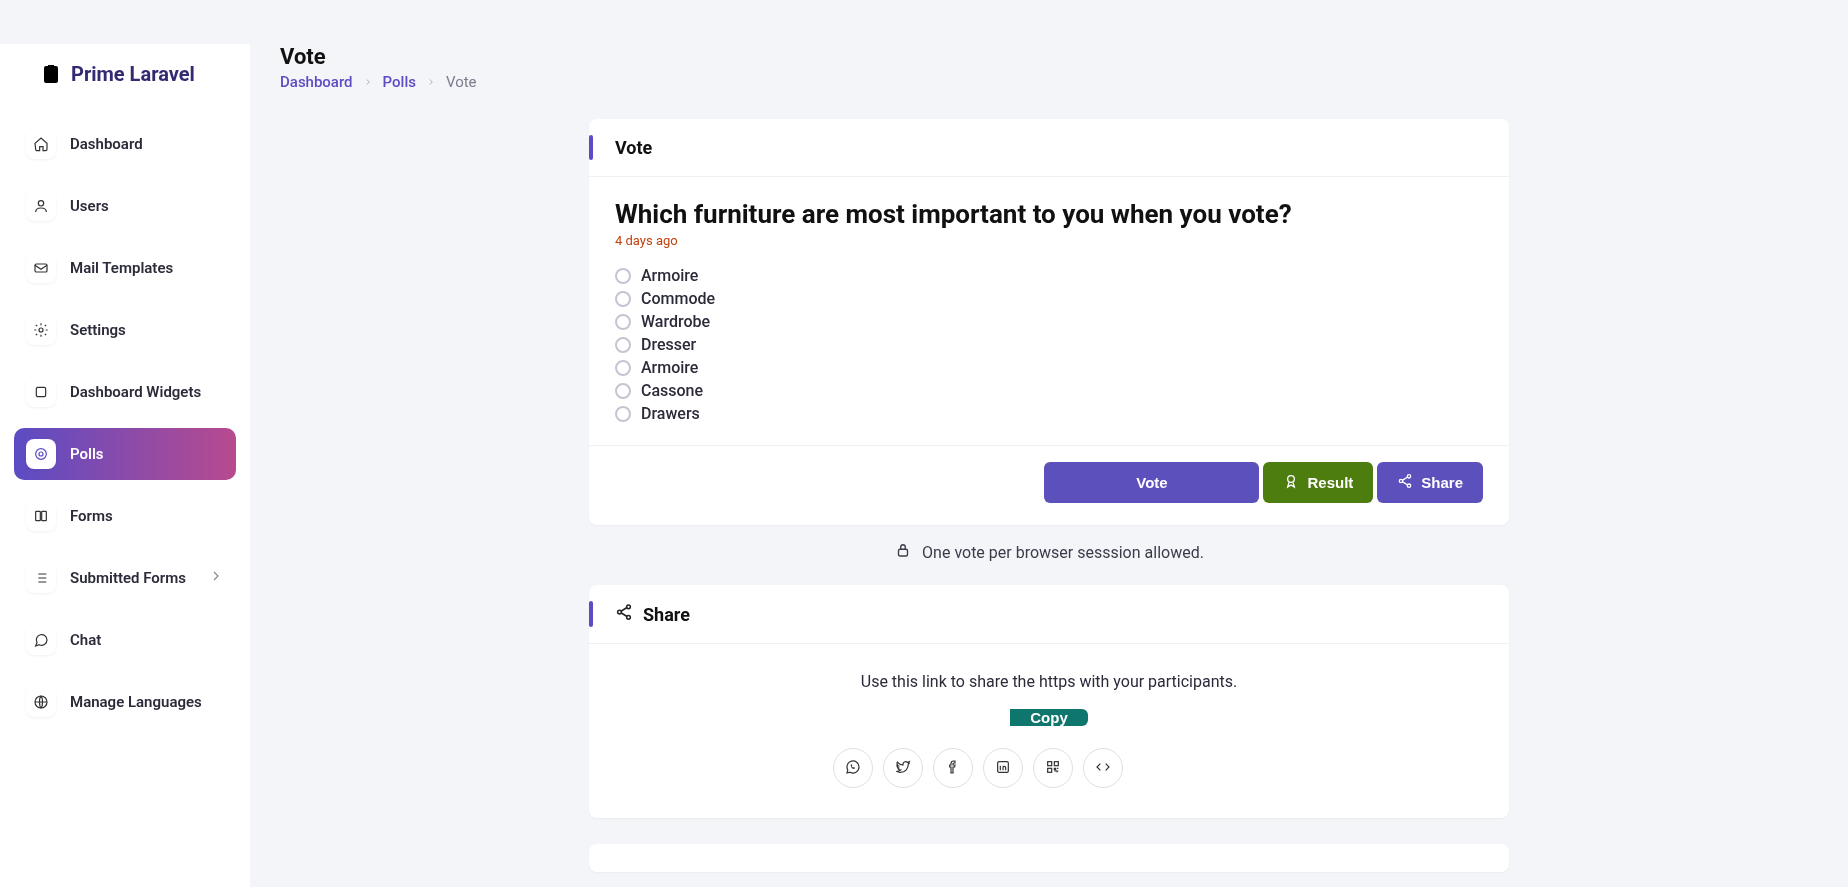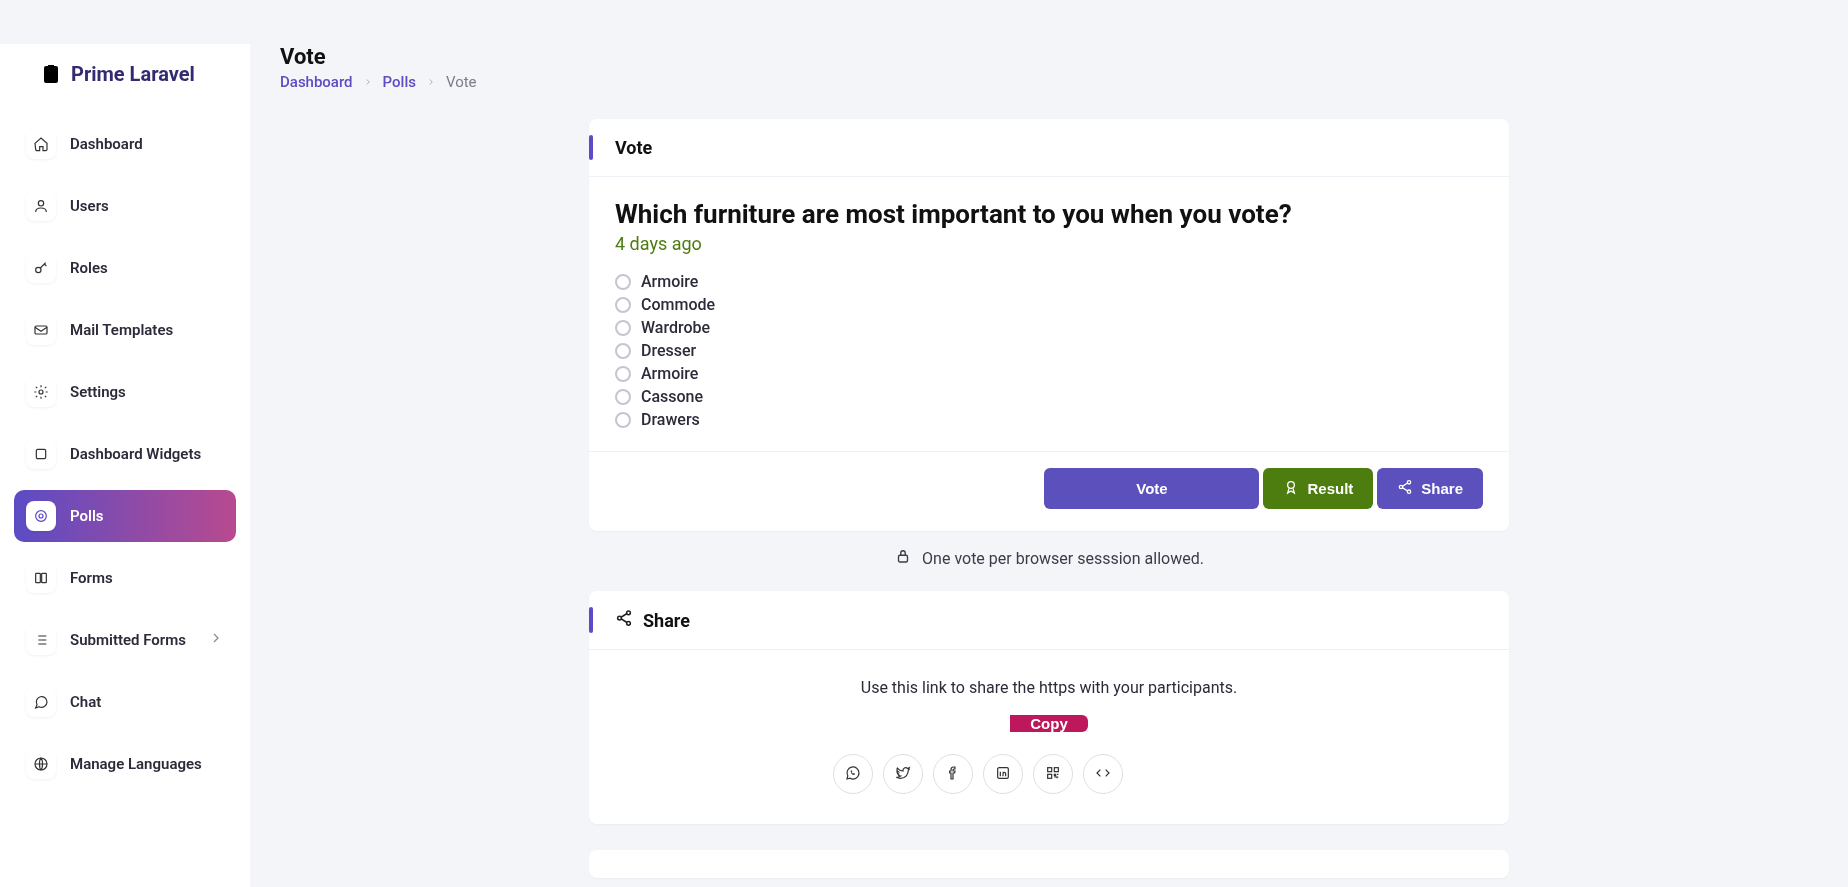--- a/index.html
+++ b/index.html
@@ -65,21 +65,21 @@
 }
 .card-head::before {
   content: ""; position: absolute; left: 0; top: 16px; bottom: 16px;
   width: 4px; background: #5b4cc4; border-radius: 2px;
 }
 .card-head-title { font-weight: 700; font-size: 18px; color:#111; }
 .card-head svg { width: 18px; height: 18px; stroke: currentColor; fill: none; stroke-width: 2; }
 .card-body { padding: 22px 26px; }
 
 .poll-q { font-size: 26px; font-weight: 700; margin-bottom: 4px; color:#111; }
-.poll-time { font-size: 18px; color: #4d7c0f; margin-bottom: 18px; }
+.poll-time { font-size: 13px; color: #c2410c; margin-bottom: 18px; }
 .choice-label { font-weight: 700; font-size: 15px; margin-bottom: 12px; color:#111; }
 .options { display: flex; flex-direction: column; gap: 4px; }
 .opt { display: flex; align-items: center; gap: 10px; font-size: 16px; color: #2b2b3a; font-weight: 500; cursor: pointer; }
 .radio {
   width: 16px; height: 16px; border-radius: 50%;
   border: 2px solid #c3c5d2; background: #fff; flex-shrink: 0;
 }
 .card-foot { padding: 16px 26px 22px; border-top: 1px solid #efeff5; display: flex; justify-content: flex-end; gap: 4px; }
 .btn {
   display: inline-flex; align-items: center; justify-content: center; gap: 8px;
@@ -95,21 +95,21 @@
 .note svg { width: 18px; height: 18px; stroke: currentColor; fill: none; stroke-width: 1.8; }
 
 .share-body { text-align: center; padding: 28px 26px 30px; }
 .share-text { font-size: 16px; color: #2b2b3a; margin-bottom: 18px; }
 .copy-row { display: flex; justify-content: center; gap: 0; margin-bottom: 22px; }
 .copy-input {
   width: 350px; border: 1px solid #dedfe7; border-right: none;
   border-radius: 6px 0 0 6px; padding: 11px 14px; font-size: 15px; color: #444;
 }
 .copy-btn {
-  background: #be185d; color: #fff; border: none; border-radius: 0 6px 6px 0;
+  background: #0f766e; color: #fff; border: none; border-radius: 0 6px 6px 0;
   padding: 0 20px; font-size: 15px; font-weight: 600; cursor: pointer; text-align: center;
 }
 .social-row { display: flex; justify-content: flex-start; gap: 10px; max-width:432px; margin:0 auto; }
 .social-btn {
   width: 40px; height: 40px; border-radius: 50%;
   border: 1px solid #dedfe7; background: #fff; cursor: pointer;
   display: flex; align-items: center; justify-content: center; color: #333;
 }
 .social-btn svg { width: 16px; height: 16px; stroke: currentColor; fill: none; stroke-width: 1.8; }
 
@@ -141,29 +141,20 @@
       <span>Dashboard</span>
     </div>
     <div class="nav-item">
       <span class="icon-wrap">
           <svg viewBox="0 0 24 24">
             <circle cx="12" cy="8" r="4"></circle>
             <path d="M4 21c0-4 4-6 8-6s8 2 8 6"></path>
           </svg>
         </span>
       <span>Users</span>
-    </div>
-    <div class="nav-item">
-      <span class="icon-wrap">
-          <svg viewBox="0 0 24 24">
-            <circle cx="8" cy="15" r="4"></circle>
-            <path d="M11 12l8-8M17 6l3 3"></path>
-          </svg>
-        </span>
-      <span>Roles</span>
     </div>
     <div class="nav-item">
       <span class="icon-wrap">
           <svg viewBox="0 0 24 24">
             <rect x="3" y="6" width="18" height="12" rx="2"></rect>
             <path d="M3 8l9 6 9-6"></path>
           </svg>
         </span>
       <span>Mail Templates</span>
     </div>

